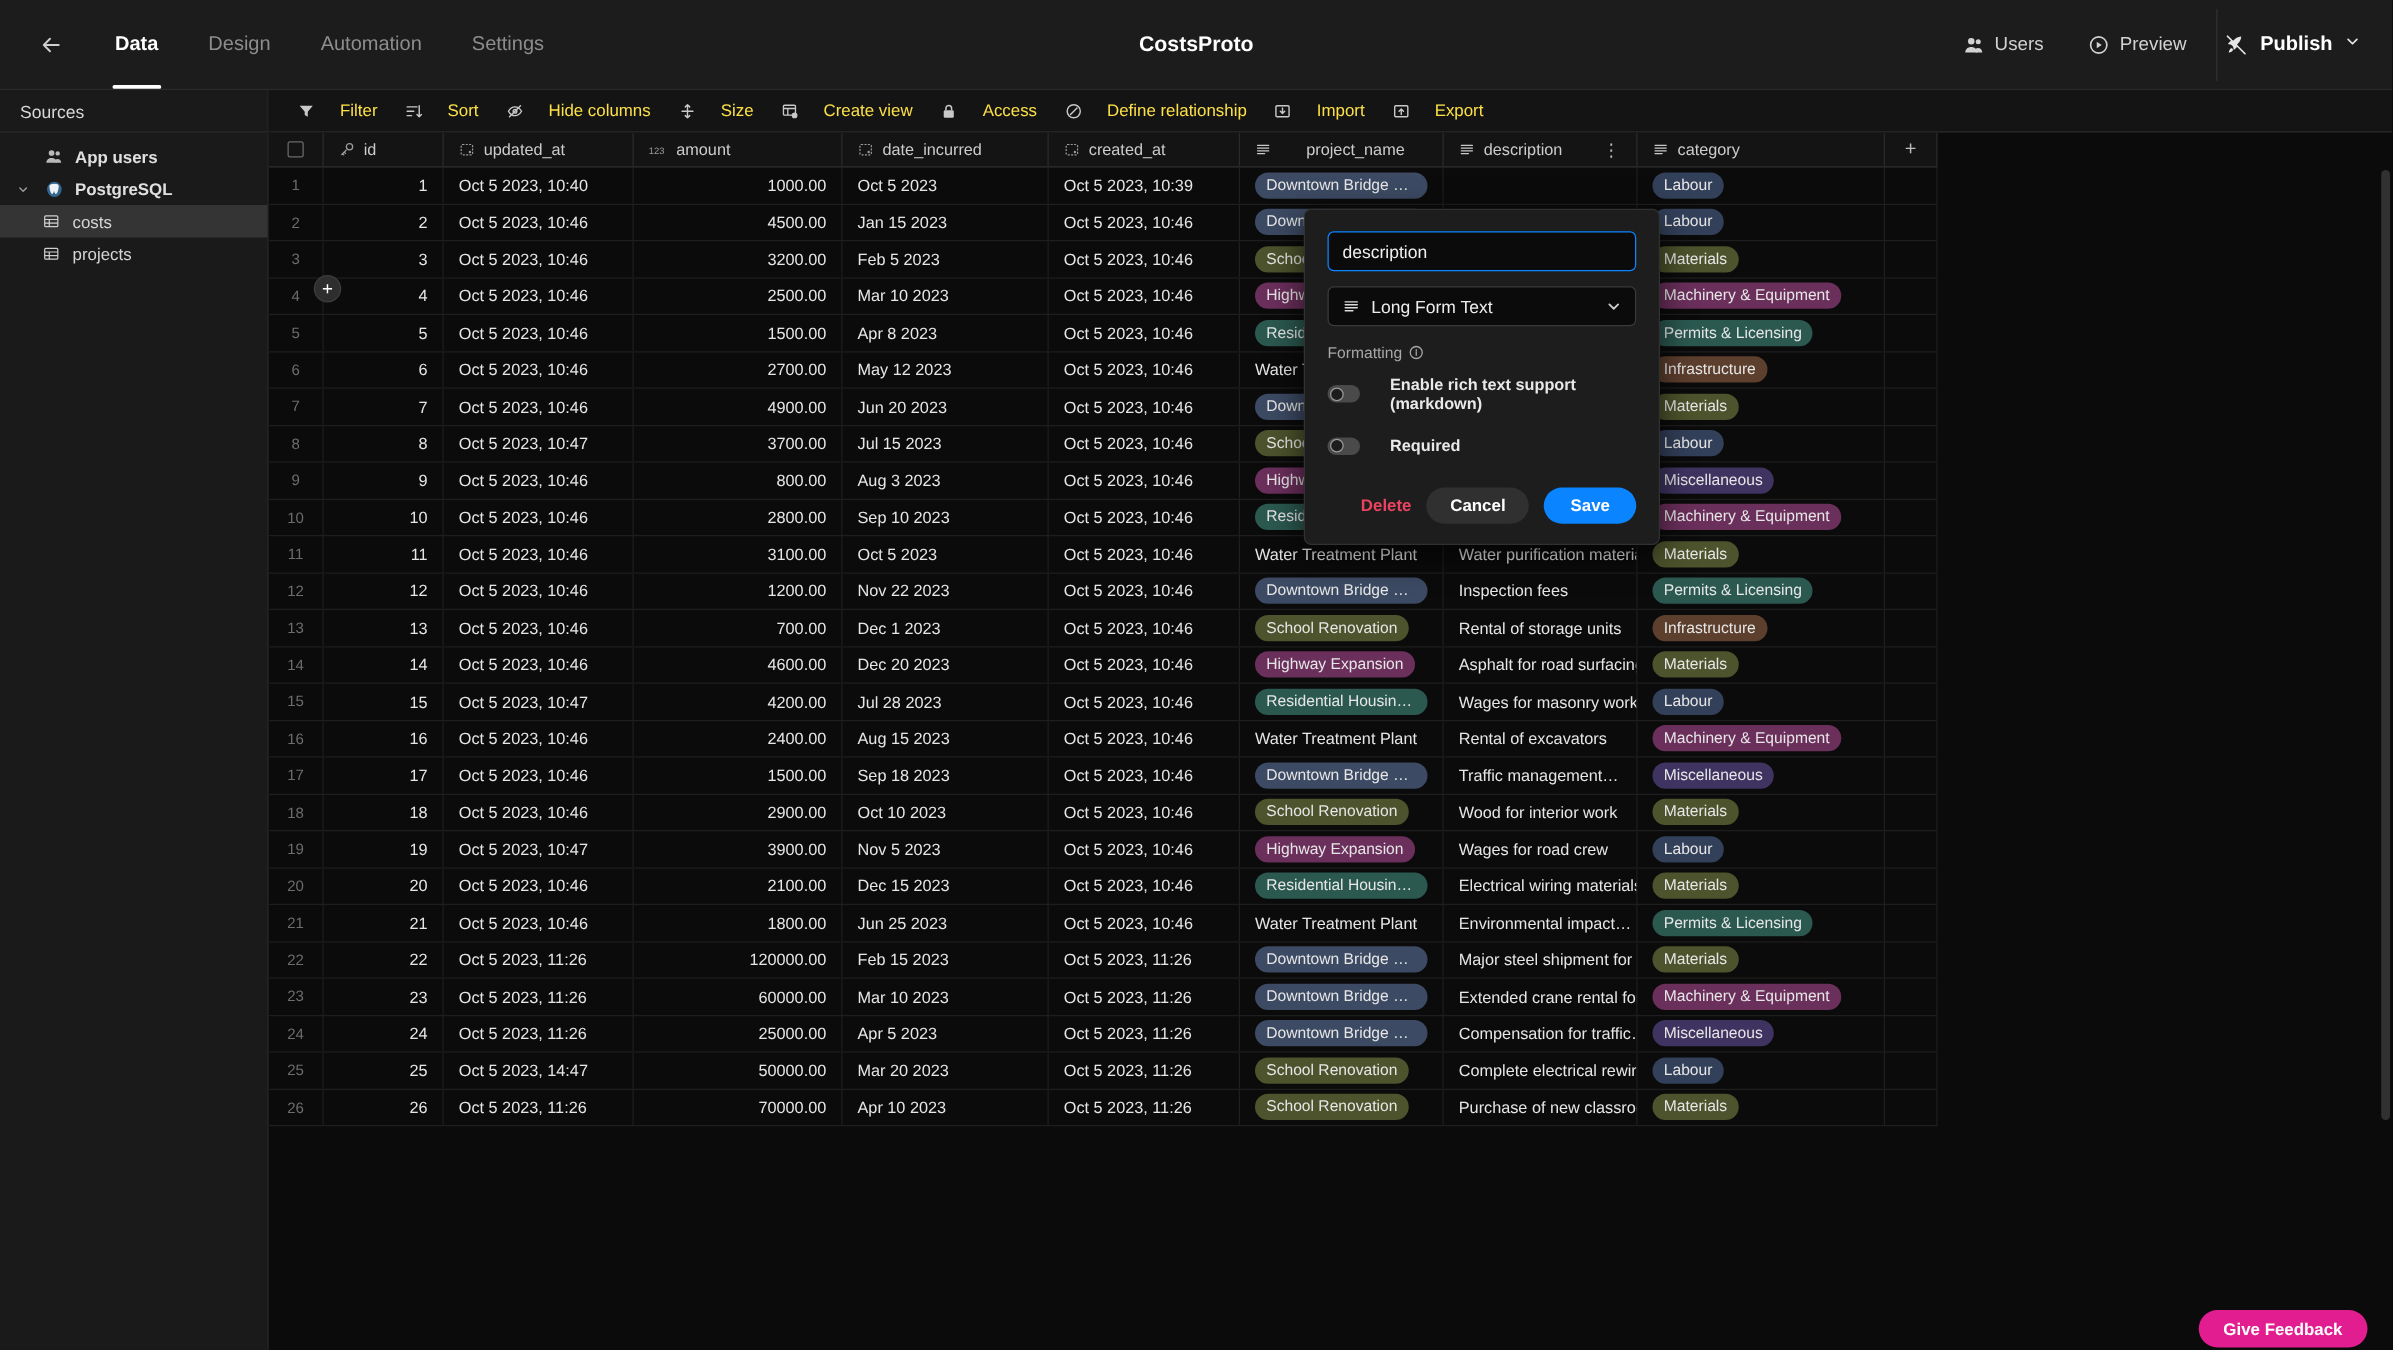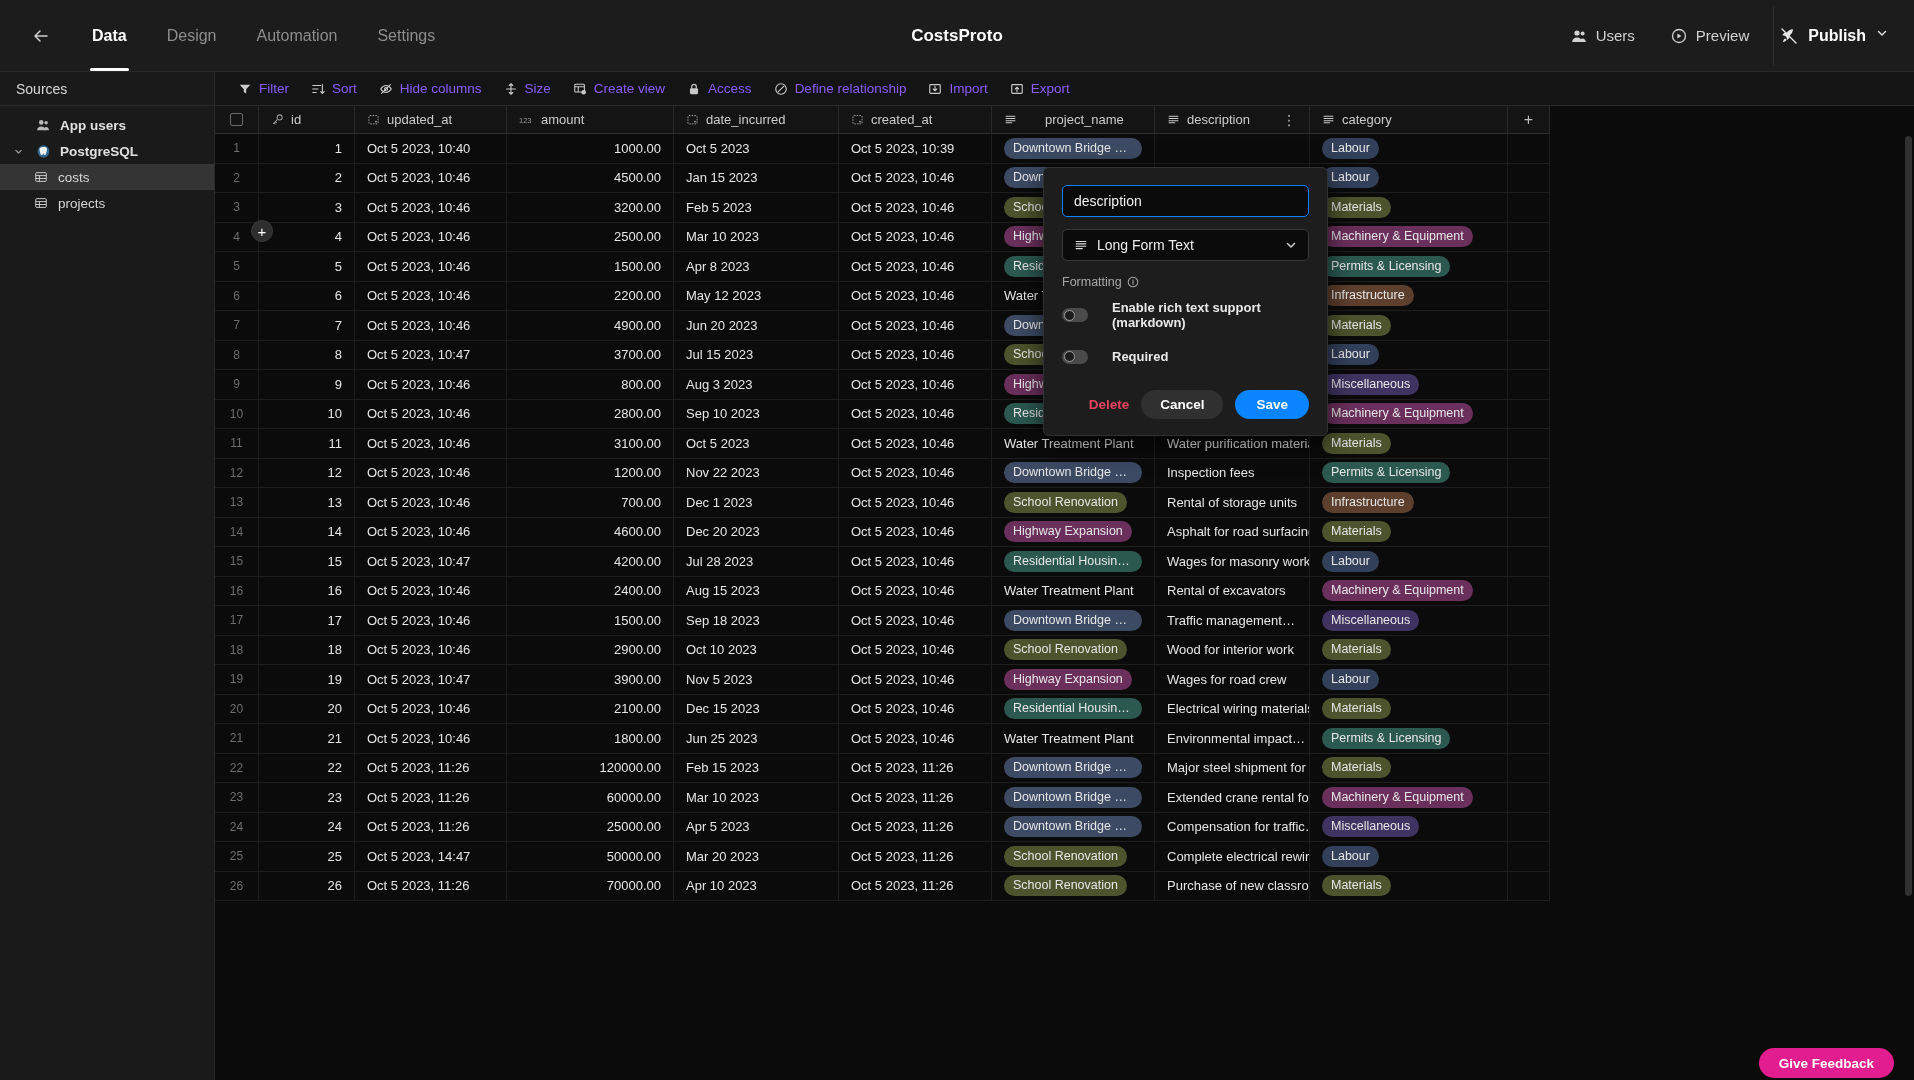--- a/index.html
+++ b/index.html
@@ -82,22 +82,22 @@
   .caret { width: 12px; font-size: 10px; color: #9a9a9a; display:inline-block; }
 
   
   .main { flex: 1; display: flex; flex-direction: column; background: #0b0b0b; min-width: 0; position: relative; }
   .toolbar {
     height: 34px; display: flex; align-items: center;
     gap: 0px; padding-left: 12px;
     background: #141414; border-bottom: 1px solid #2a2a2a;
   }
   .tb-item {
-    display: flex; align-items: center; gap: 7px;
-    font-size: 13.5px; color: #8b5cf6; padding: 0 11px;
+    display: flex; align-items: center; gap: 20px;
+    font-size: 13.5px; color: #fde047; padding: 0 11px;
     height: 26px; cursor: pointer; border-radius: 5px; white-space: nowrap;
   }
 
   
   .grid-scroll { flex: 1; overflow: hidden; position: relative; }
   .grid { display: table; border-collapse: collapse; width: max-content; }
   .ghead {
     display: flex; height: 28px; background: #141414;
     border-bottom: 1px solid #2f2f2f; position: sticky; top: 0;
   }
@@ -583,21 +583,21 @@
               <div class="gcell c-desc"></div>
               <div class="gcell c-cat">
                 <span class="chip" style="background: rgb(43, 89, 80);">Permits &amp; Licensing</span>
               </div>
               <div class="gcell c-plus"></div>
             </div>
             <div class="grow">
               <div class="gcell c-sel rowno">6</div>
               <div class="gcell c-id num">6</div>
               <div class="gcell c-upd">Oct 5 2023, 10:46</div>
-              <div class="gcell c-amt num">2200.00</div>
+              <div class="gcell c-amt num">2700.00</div>
               <div class="gcell c-dinc">May 12 2023</div>
               <div class="gcell c-crt">Oct 5 2023, 10:46</div>
               <div class="gcell c-proj">Water Treatment Plant</div>
               <div class="gcell c-desc"></div>
               <div class="gcell c-cat">
                 <span class="chip" style="background: rgb(93, 63, 46);">Infrastructure</span>
               </div>
               <div class="gcell c-plus"></div>
             </div>
             <div class="grow">

